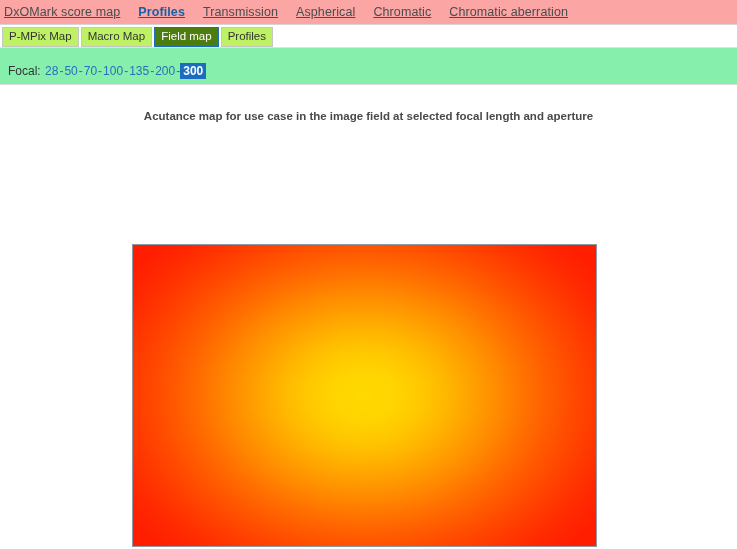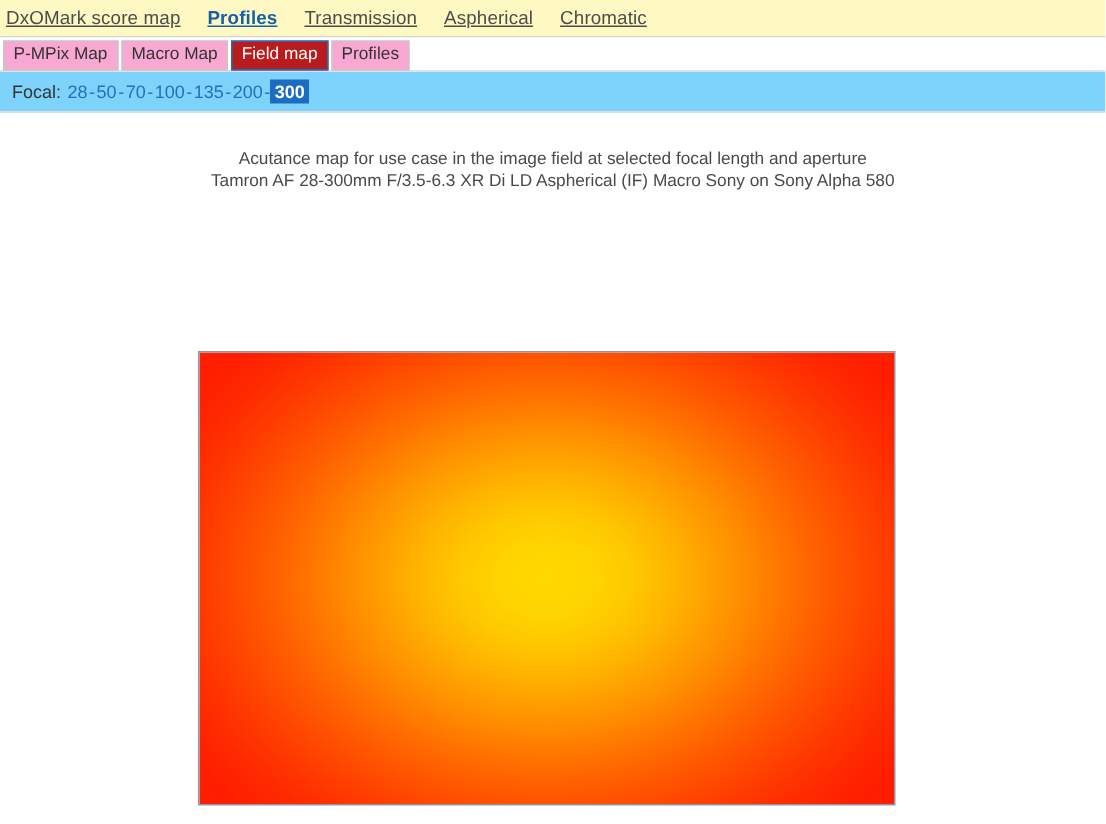--- a/index.html
+++ b/index.html
@@ -19,21 +19,21 @@
   }
 
   
   .topnav {
     height: 25px;
     border-bottom: 1px solid #d5d5d5;
     padding: 0 0 0 4px;
     display: flex;
     align-items: center;
     box-sizing: border-box;
-    background: #fef9c3;
+    background: #fca5a5;
   }
   .topnav a {
     text-decoration: underline;
     color: #4c4c4c;
     font-size: 12.5px;
     margin-right: 18px;
     white-space: nowrap;
     cursor: pointer;
     letter-spacing: .1px;
   }
@@ -46,41 +46,41 @@
   .tabstrip {
     height: 22px;
     display: flex;
     align-items: flex-start;
     padding: 2px 0 0 2px;
     box-sizing: border-box;
     background: #ffffff;
   }
   .tab {
     border: 1px solid #c6c6c6;
-    background: #f9a8d4;
+    background: #bef264;
     color: #333333;
     font-size: 11.5px;
     padding: 2px 6px 3px 6px;
     margin-right: 2px;
     line-height: 13px;
     cursor: pointer;
     white-space: nowrap;
   }
   .tab.selected {
-    background: #b91c1c;
+    background: #4d7c0f;
     border-color: #1b6dc1;
     color: #ffffff;
   }
 
   
   .params {
     border-top: 1px solid #e2e2e2;
     border-bottom: 1px solid #dcdcdc;
-    background: #7dd3fc;
-    padding: 5px 0 4px 8px;
+    background: #86efac;
+    padding: 15px 0 4px 8px;
     box-sizing: border-box;
   }
   .paramrow {
     line-height: 17px;
     white-space: nowrap;
     font-size: 12px;
   }
   .paramlabel {
     color: #333333;
   }
@@ -104,20 +104,21 @@
   .chartwrap {
     position: relative;
     width: 737px;
   }
   .chart-title {
     text-align: center;
     font-size: 11.5px;
     color: #4a4a4a;
     line-height: 15px;
     padding-top: 24px;
+    font-weight: bold;
   }
   .chart-title .line2 {
     display: block;
   }
 
   .heatmap {
     position: absolute;
     left: 132px;
     top: 159px;
     width: 465px;
@@ -142,20 +143,21 @@
 </style>
 </head>
 <body>
 
 <div class="topnav">
   <a>DxOMark score map</a>
   <a class="active">Profiles</a>
   <a>Transmission</a>
   <a>Aspherical</a>
   <a>Chromatic</a>
+  <a>Chromatic aberration</a>
 </div>
 
 <div class="tabstrip">
   <div class="tab">P-MPix Map</div>
   <div class="tab">Macro Map</div>
   <div class="tab selected">Field map</div>
   <div class="tab">Profiles</div>
 </div>
 
 <div class="params">
@@ -165,18 +167,17 @@
     <span class="paramval">28</span><span class="paramsep">-</span><span class="paramval">50</span><span class="paramsep">-</span><span class="paramval">70</span><span class="paramsep">-</span><span class="paramval">100</span><span class="paramsep">-</span><span class="paramval">135</span><span class="paramsep">-</span><span class="paramval">200</span><span class="paramsep">-</span><span class="paramval selected">300</span>
   </div>
 
 
 </div>
 
 <div class="chartwrap">
 
   <div class="chart-title">
     <span>Acutance map for use case in the image field at selected focal length and aperture</span>
-    <span class="line2">Tamron AF 28-300mm F/3.5-6.3 XR Di LD Aspherical (IF) Macro Sony on Sony Alpha 580</span>
   </div>
 
   <div class="heatmap"></div>
 
 </div>
 
 </body></html>

